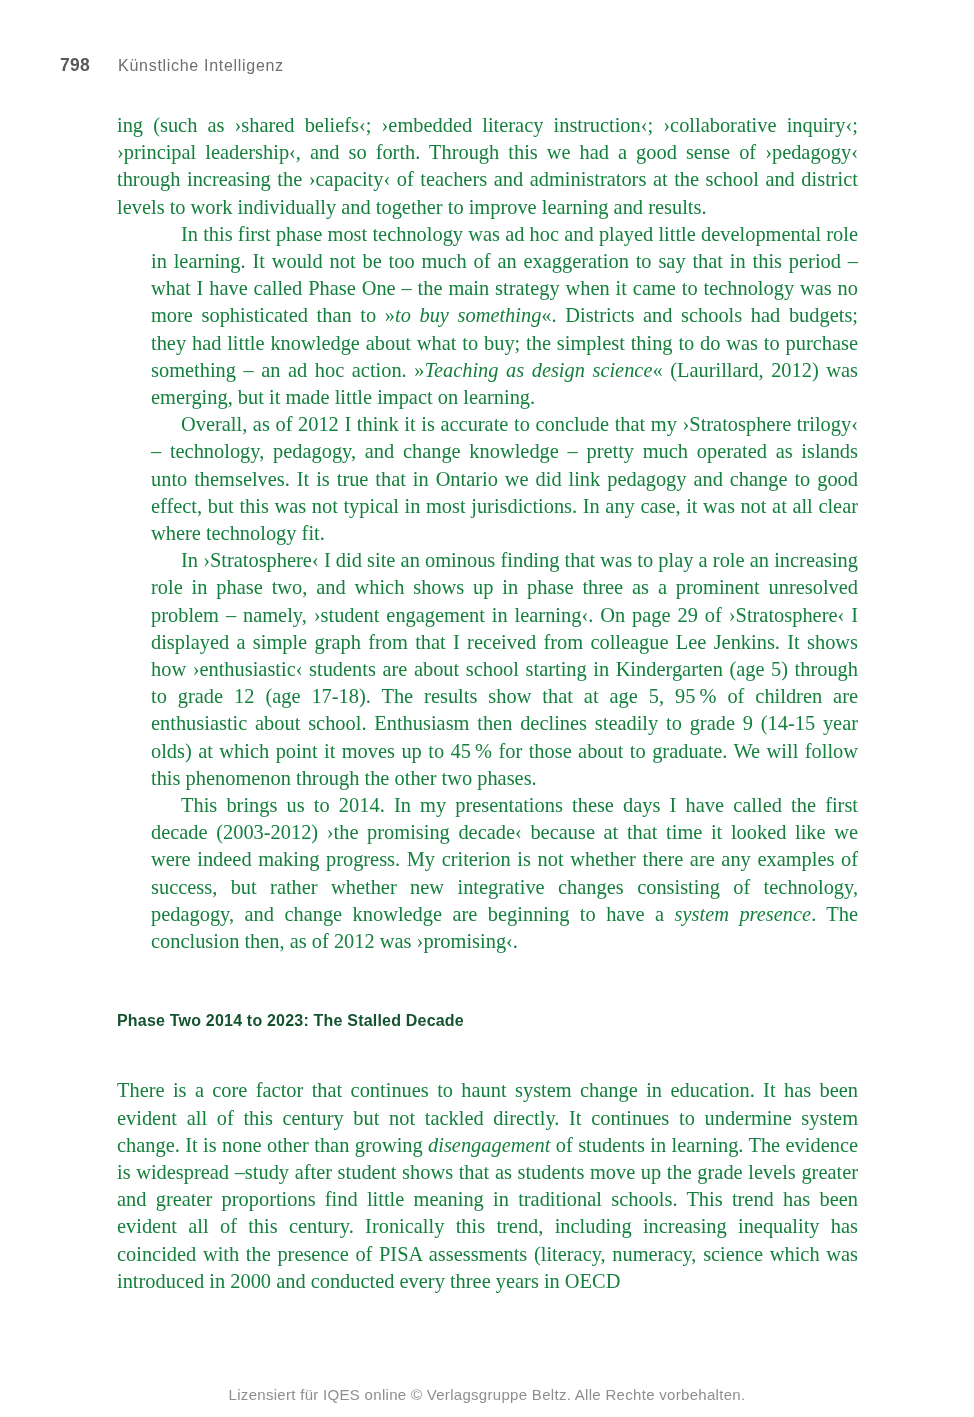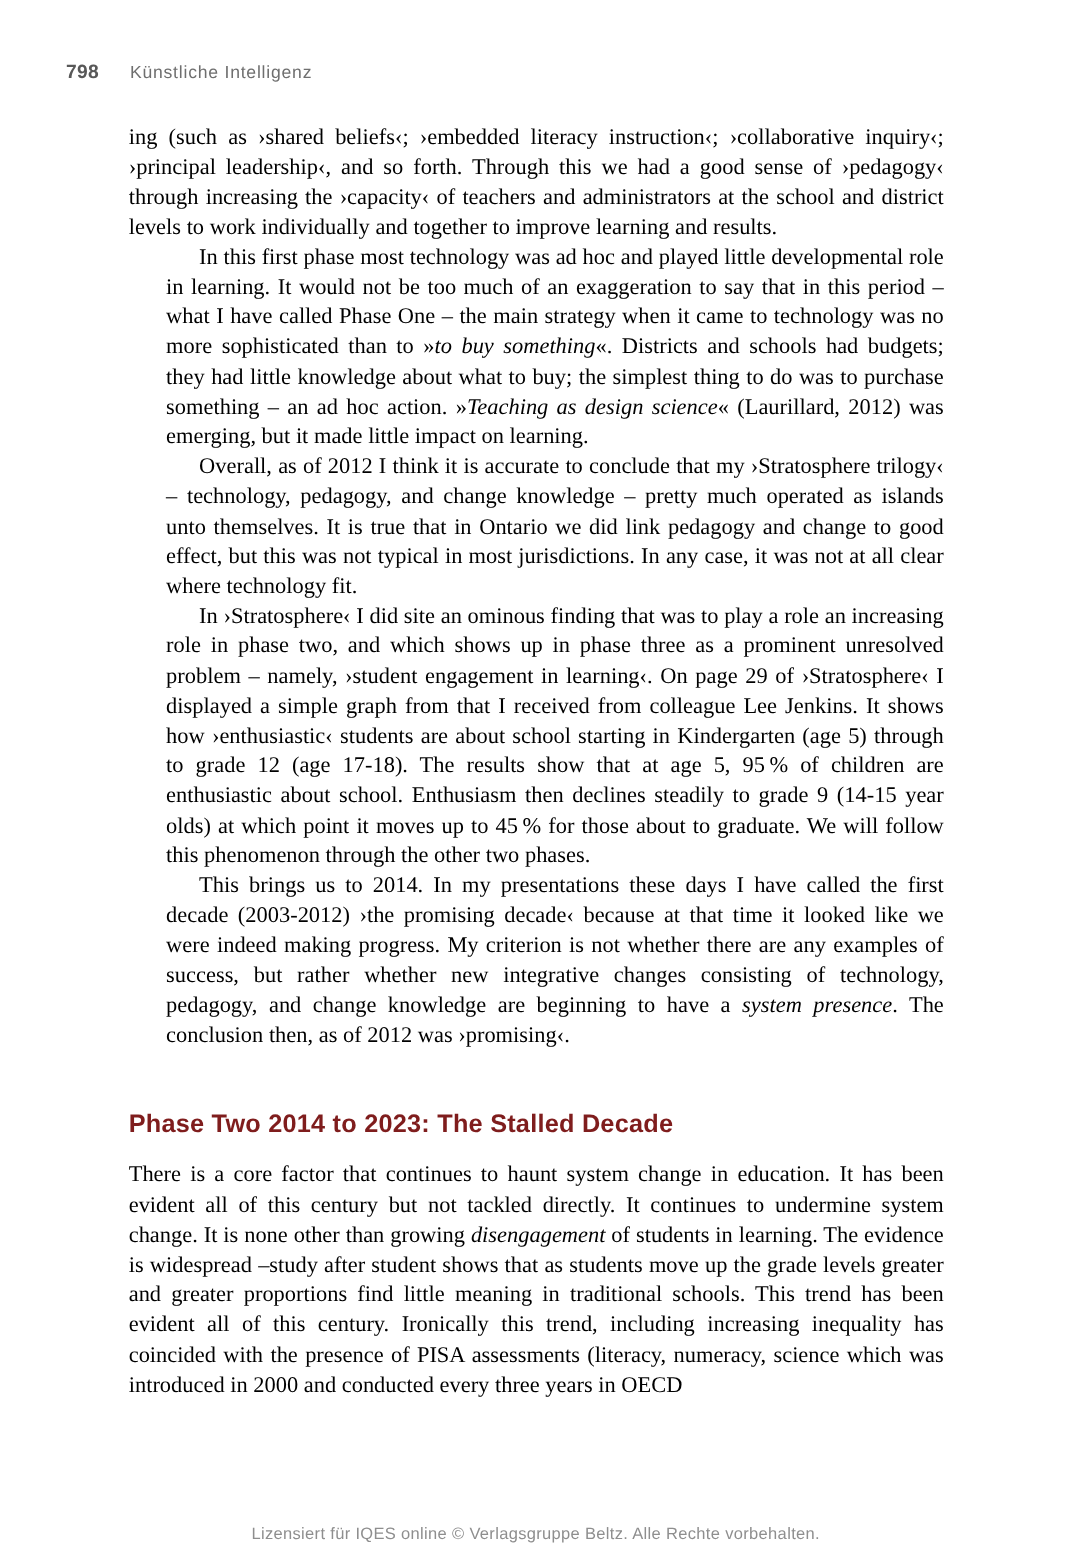--- a/index.html
+++ b/index.html
@@ -14,21 +14,21 @@
     background: #ffffff;
     overflow: hidden;
     font-family: "Liberation Serif", serif;
   }
   
   .page-header {
     position: absolute;
     top: 55px;
     left: 60px;
     display: flex;
-    align-items: flex-end;
+    align-items: center;
     font-family: "Liberation Sans", sans-serif;
   }
   .page-number {
     font-size: 17.5px;
     font-weight: 700;
     color: #585858;
     letter-spacing: 0.3px;
   }
   .running-title {
     margin-left: 28px;
@@ -41,39 +41,39 @@
   .content {
     position: absolute;
     left: 117px;
     top: 112px;
     width: 741px;
   }
   .para {
     margin: 0;
     font-size: 20.4px;
     line-height: 27.2px;
-    color: #000000;
+    color: #15803d;
     text-align: justify;
     hyphens: auto;
     -webkit-hyphens: auto;
   }
   .para.indent {
     text-indent: 30px;
     margin-left: 34px;
   }
   .italic {
     font-style: italic;
   }
   .section-heading {
-    margin: 52px 0 20px 0;
+    margin: 52px 0 42px 0;
     font-family: "Liberation Sans", sans-serif;
-    font-size: 23px;
+    font-size: 16px;
     line-height: 28px;
     font-weight: 700;
-    color: #7f1d1d;
+    color: #14532d;
     letter-spacing: 0.2px;
   }
   
   .page-footer {
     position: absolute;
     top: 1366px;
     left: 0;
     width: 974px;
     text-align: center;
     font-family: "Liberation Sans", sans-serif;

